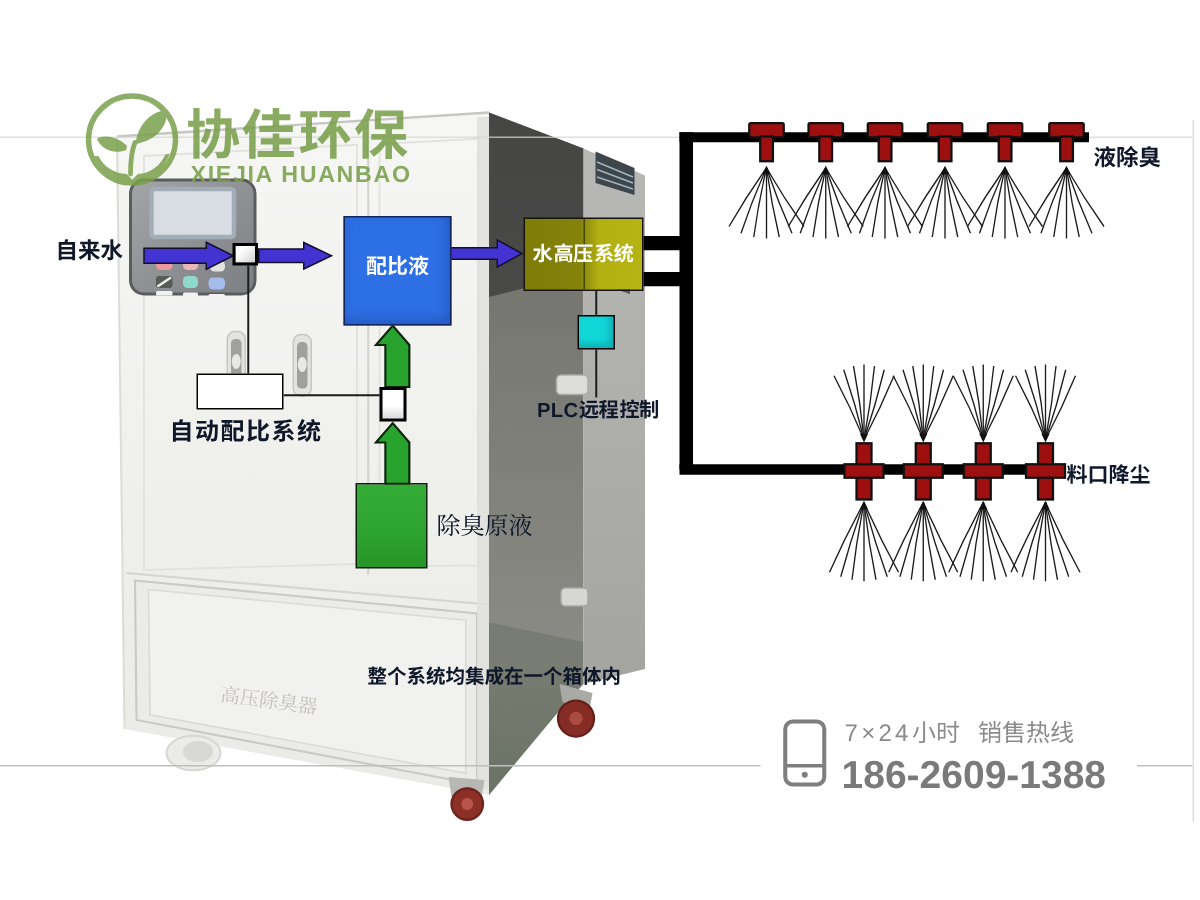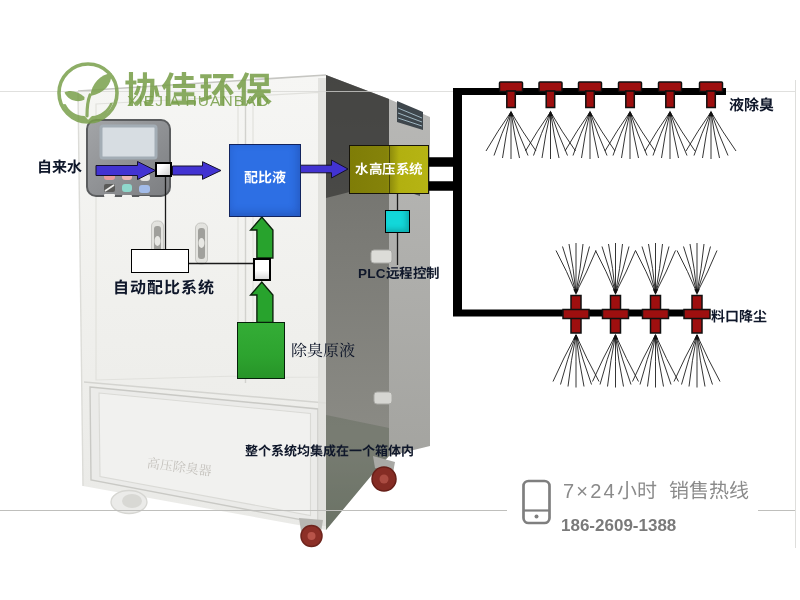--- a/index.html
+++ b/index.html
@@ -4,21 +4,21 @@
 <style>
   html,body { margin:0; padding:0; }
   body { font-family:"Liberation Sans", sans-serif; }
   #stage { position:relative; width:800px; height:600px; background:#ffffff; overflow:hidden; }
   .abs { position:absolute; }
   .lbl { position:absolute; white-space:nowrap; color:#0f172a; line-height:1.15; }
   .cg { display:inline-block; width:1em; height:1em; vertical-align:-0.115em; fill:currentColor; }
   .rule { position:absolute; background:#d6d6d3; }
   #logo-zh { left:124px; top:69.5px; font-size:36px; color:var(--logo-green); opacity:.88; }
   #logo-zh .cg { margin-right:1.4px; }
-  #logo-en { left:127px; top:92px; font-size:15.5px; font-weight:400; letter-spacing:1.1px; color:var(--logo-green); opacity:.88; }
+  #logo-en { left:127px; top:108px; font-size:15.5px; font-weight:700; letter-spacing:1.1px; color:var(--logo-green); opacity:.88; }
   #tap-water-label { left:37px; top:158.5px; font-size:15px; font-weight:700; letter-spacing:.5px; }
   .nbox { position:absolute; box-sizing:border-box; display:flex; align-items:center; justify-content:center; }
   #mixing-box { left:228.5px; top:144px; width:72px; height:73px; background:var(--blue-box); border:1px solid #12245e;
       color:#fff; font-size:14px; font-weight:700; letter-spacing:.8px; padding-bottom:7px; box-shadow:inset -2px -3px 8px rgba(10,20,80,.25); }
   #pump-box { left:348.5px; top:144.5px; width:80.5px; height:49px; border:1.5px solid #16140a; color:#fff; font-size:13.5px; font-weight:700; letter-spacing:.5px;
       background:linear-gradient(90deg, var(--olive-dark) 0%, #85830a 47%, #8f8d0c 51.5%, var(--olive-light) 63%, #b6b414 100%); }
   #pump-box .seam { position:absolute; left:50%; top:0; width:1.5px; height:100%; background:rgba(15,15,5,.55); }
   #plc-box { left:385px; top:209.5px; width:25px; height:23px; background:var(--cyan-box); border:1.2px solid #000;
       box-shadow:inset -3px -3px 5px rgba(0,60,60,.25); }
   #valve1 { left:155px; top:161.5px; width:17px; height:15.5px; background:linear-gradient(135deg,#ffffff 30%,#cfcfcf 100%); border:2.2px solid #000; }
@@ -27,23 +27,23 @@
   #stock-box { left:237px; top:322px; width:48px; height:56.5px; background:linear-gradient(180deg,#34ad36,var(--green-box) 60%,#279428); border:1.4px solid #06200a; }
   #auto-ratio-label { left:112.5px; top:278.5px; font-size:16px; font-weight:700; }
   #auto-ratio-label .cg { margin-right:1px; }
   #plc-label { left:358px; top:266px; font-size:13.5px; font-weight:700; letter-spacing:.2px; }
   #stock-label { left:291px; top:342px; font-size:16px; letter-spacing:.5px; }
   #integration-note { left:245px; top:444px; font-size:13px; font-weight:700; letter-spacing:.15px; }
   #top-spray-label { left:729px; top:96.5px; font-size:15px; font-weight:700; }
   #bottom-spray-label { left:711px; top:308px; font-size:14px; font-weight:700; }
   #machine-faint-label { left:148px; top:456px; font-size:13px; letter-spacing:3px; color:#c3c0bb; transform:rotate(7.5deg); transform-origin:0 0; }
   #contact { position:absolute; left:0; top:0; }
-  #contact-line1 { position:absolute; left:563px; top:480px; font-size:20px; color:var(--contact-gray); letter-spacing:2.2px; white-space:nowrap; }
+  #contact-line1 { position:absolute; left:563px; top:480px; font-size:16px; color:var(--contact-gray); letter-spacing:2.2px; white-space:nowrap; }
   #contact-line1 .gap { display:inline-block; width:12px; }
-  #contact-phone { position:absolute; left:561px; top:516px; font-size:17px; font-weight:700; color:var(--phone-gray); letter-spacing:0px; white-space:nowrap; }
+  #contact-phone { position:absolute; left:561px; top:501px; font-size:26px; font-weight:700; color:var(--phone-gray); letter-spacing:0px; white-space:nowrap; }
 </style>
 </head>
 <body>
 
 <svg width="0" height="0" style="position:absolute" aria-hidden="true">
     <defs>
 <path id="gb6574" d="M191 -185V-34H43V65H958V-34H556V-84H815V-173H556V-222H896V-319H103V-222H438V-34H306V-185ZM622 -849C599 -762 556 -682 499 -626V-684H339V-718H513V-803H339V-850H234V-803H52V-718H234V-684H75V-493H191C148 -453 87 -417 31 -397C53 -379 83 -344 98 -321C145 -343 193 -379 234 -420V-340H339V-442C379 -419 423 -388 447 -365L496 -431C475 -450 438 -474 404 -493H499V-594C521 -573 547 -543 559 -527C574 -541 589 -557 603 -574C619 -545 639 -515 662 -487C616 -451 559 -424 490 -405C511 -385 546 -342 557 -320C626 -344 684 -375 734 -415C782 -374 840 -340 908 -317C922 -345 952 -389 974 -411C908 -428 852 -455 805 -488C841 -533 868 -587 887 -652H954V-747H702C712 -772 721 -798 729 -824ZM168 -614H234V-563H168ZM339 -614H400V-563H339ZM339 -493H365L339 -461ZM775 -652C764 -616 748 -585 728 -557C701 -587 680 -619 663 -652Z"></path>
 <path id="gb5236" d="M643 -767V-201H755V-767ZM823 -832V-52C823 -36 817 -32 801 -31C784 -31 732 -31 680 -33C695 2 712 55 716 88C794 88 852 84 889 65C926 45 938 12 938 -52V-832ZM113 -831C96 -736 63 -634 21 -570C45 -562 84 -546 111 -533H37V-424H265V-352H76V9H183V-245H265V89H379V-245H467V-98C467 -89 464 -86 455 -86C446 -86 420 -86 392 -87C405 -59 419 -16 422 14C472 15 510 14 539 -3C568 -21 575 -50 575 -96V-352H379V-424H598V-533H379V-608H559V-716H379V-843H265V-716H201C210 -746 218 -777 224 -808ZM265 -533H129C141 -555 153 -580 164 -608H265Z"></path>
 <path id="gb5728" d="M371 -850C359 -804 344 -757 326 -711H55V-596H273C212 -480 129 -375 23 -306C42 -277 69 -224 82 -191C114 -213 143 -236 171 -262V88H292V-398C337 -459 376 -526 409 -596H947V-711H458C472 -747 485 -784 496 -820ZM585 -553V-387H381V-276H585V-47H343V64H944V-47H706V-276H906V-387H706V-553Z"></path>
 <path id="gb914d" d="M537 -804V-688H820V-500H540V-83C540 42 576 76 687 76C710 76 803 76 827 76C931 76 963 25 975 -145C943 -152 893 -173 867 -193C861 -60 855 -36 817 -36C796 -36 722 -36 704 -36C665 -36 659 -41 659 -83V-386H820V-323H936V-804ZM152 -141H386V-72H152ZM152 -224V-302C164 -295 186 -277 195 -266C241 -317 252 -391 252 -448V-528H286V-365C286 -306 299 -292 342 -292C351 -292 368 -292 377 -292H386V-224ZM42 -813V-708H177V-627H61V84H152V21H386V70H481V-627H375V-708H500V-813ZM255 -627V-708H295V-627ZM152 -304V-528H196V-449C196 -403 192 -348 152 -304ZM342 -528H386V-350L380 -354C379 -352 376 -351 367 -351C363 -351 353 -351 350 -351C342 -351 342 -352 342 -366Z"></path>

